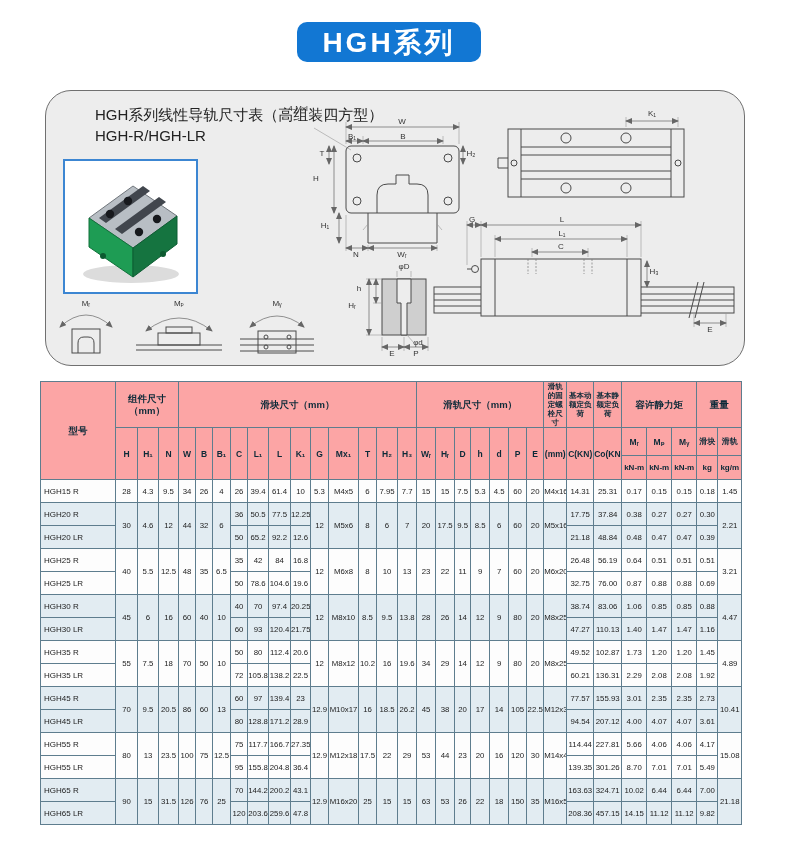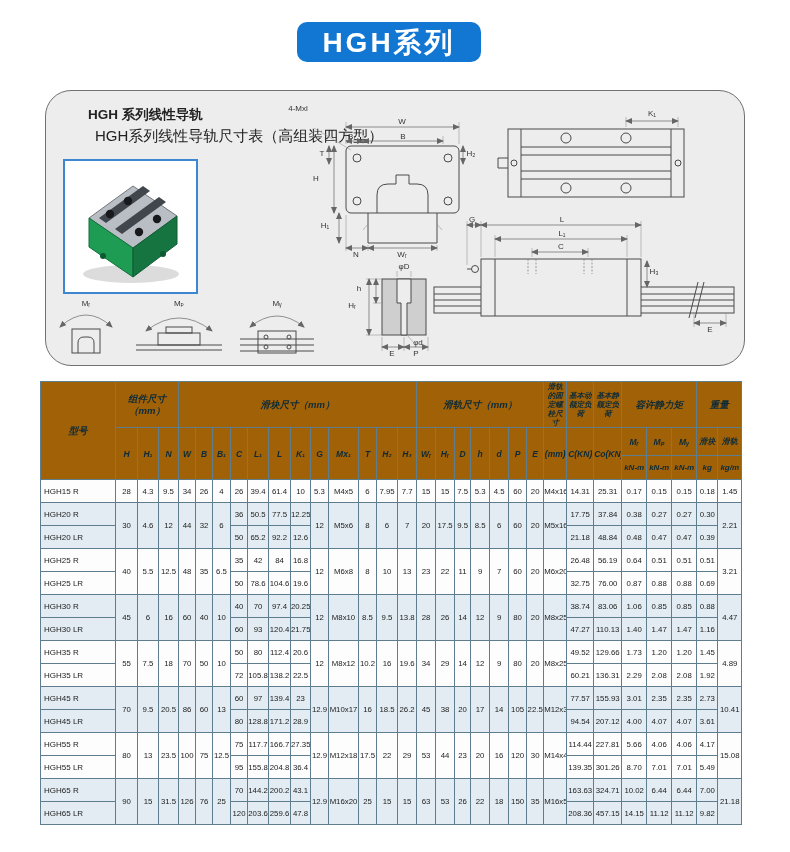--- a/index.html
+++ b/index.html
@@ -26,42 +26,42 @@
   .draw .dash{stroke:#777;stroke-width:.7;stroke-dasharray:2 1.5;fill:none;}
   .draw .fillg{fill:#cfcfcf;stroke:#4a4a4a;stroke-width:1;}
   .draw .white{fill:#ededed;stroke:#4a4a4a;stroke-width:1;}
   #labels{position:absolute;left:0;top:0;width:100%;height:100%;pointer-events:none;}
   .dlabel{position:absolute;font-size:8px;color:#333;white-space:nowrap;transform:translate(-50%,0);}
 
   
   .tablewrap{position:absolute;left:40px;top:381px;}
   table{border-collapse:collapse;table-layout:fixed;width:702px;}
   th,td{border:1px solid #5e7d8e;padding:0;text-align:center;overflow:hidden;}
-  thead th{background:#a16207;color:#0c2a38;font-weight:bold;white-space:normal;font-style:italic;}
+  thead th{background:#fca5a5;color:#0c2a38;font-weight:bold;white-space:normal;}
   .grp{font-size:9.5px;line-height:1.25;}
   .small3{font-size:7.5px;line-height:1.2;}
   .th-letter{font-size:8.5px;white-space:nowrap;}
   .th-cn{font-size:8px;}
   .th-unit{font-size:8px;white-space:nowrap;}
   #group-row{height:38px;}
   #letters-row{height:28px;}
   #units-row{height:24px;}
   tbody td{font-size:7.8px;height:22px;background:#fdfdfd;color:#1c1c1c;white-space:nowrap;}
   tbody td.model{text-align:left;padding-left:3px;font-size:8px;}
   tbody tr.shaded td{background:#e2ecf2;}
 </style>
 </head>
 <body>
 
 <div class="badge">HGH系列</div>
 
 <div class="panel">
   <div class="panel-text">
-    <div class="pt1">HGH 系列线性导轨</div>
     <div class="pt2">HGH系列线性导轨尺寸表（高组装四方型）</div>
+    <div class="pt3">HGH-R/HGH-LR</div>
   </div>
 
   <svg class="photo" viewBox="0 0 131 131">
     <rect x="0" y="0" width="131" height="131" fill="#ffffff"></rect>
     <ellipse cx="66" cy="113" rx="48" ry="9" fill="#dcdcdc"></ellipse>
     <polygon points="24,57 68,25 112,55 68,87" fill="#b8bec4" stroke="#70767c" stroke-width="1"></polygon>
     <polygon points="34,57 78,25 85,30 41,62" fill="#41464d"></polygon>
     <polygon points="50,68 94,36 101,41 57,73" fill="#41464d"></polygon>
     <polygon points="24,57 68,87 68,116 24,86" fill="#1e9c54" stroke="#10713a" stroke-width="1"></polygon>
     <polygon points="112,55 68,87 68,116 112,83" fill="#157440" stroke="#0d5c32" stroke-width="1"></polygon>
@@ -505,21 +505,21 @@
           <td rowspan="2">19.6</td>
           <td rowspan="2">34</td>
           <td rowspan="2">29</td>
           <td rowspan="2">14</td>
           <td rowspan="2">12</td>
           <td rowspan="2">9</td>
           <td rowspan="2">80</td>
           <td rowspan="2">20</td>
           <td rowspan="2">M8x25</td>
           <td>49.52</td>
-          <td>129.66</td>
+          <td>102.87</td>
           <td>1.73</td>
           <td>1.20</td>
           <td>1.20</td>
           <td>1.45</td>
           <td rowspan="2">4.89</td>
         </tr>
         <tr>
           <td class="model">HGH35 LR</td>
           <td>72</td>
           <td>105.8</td>

